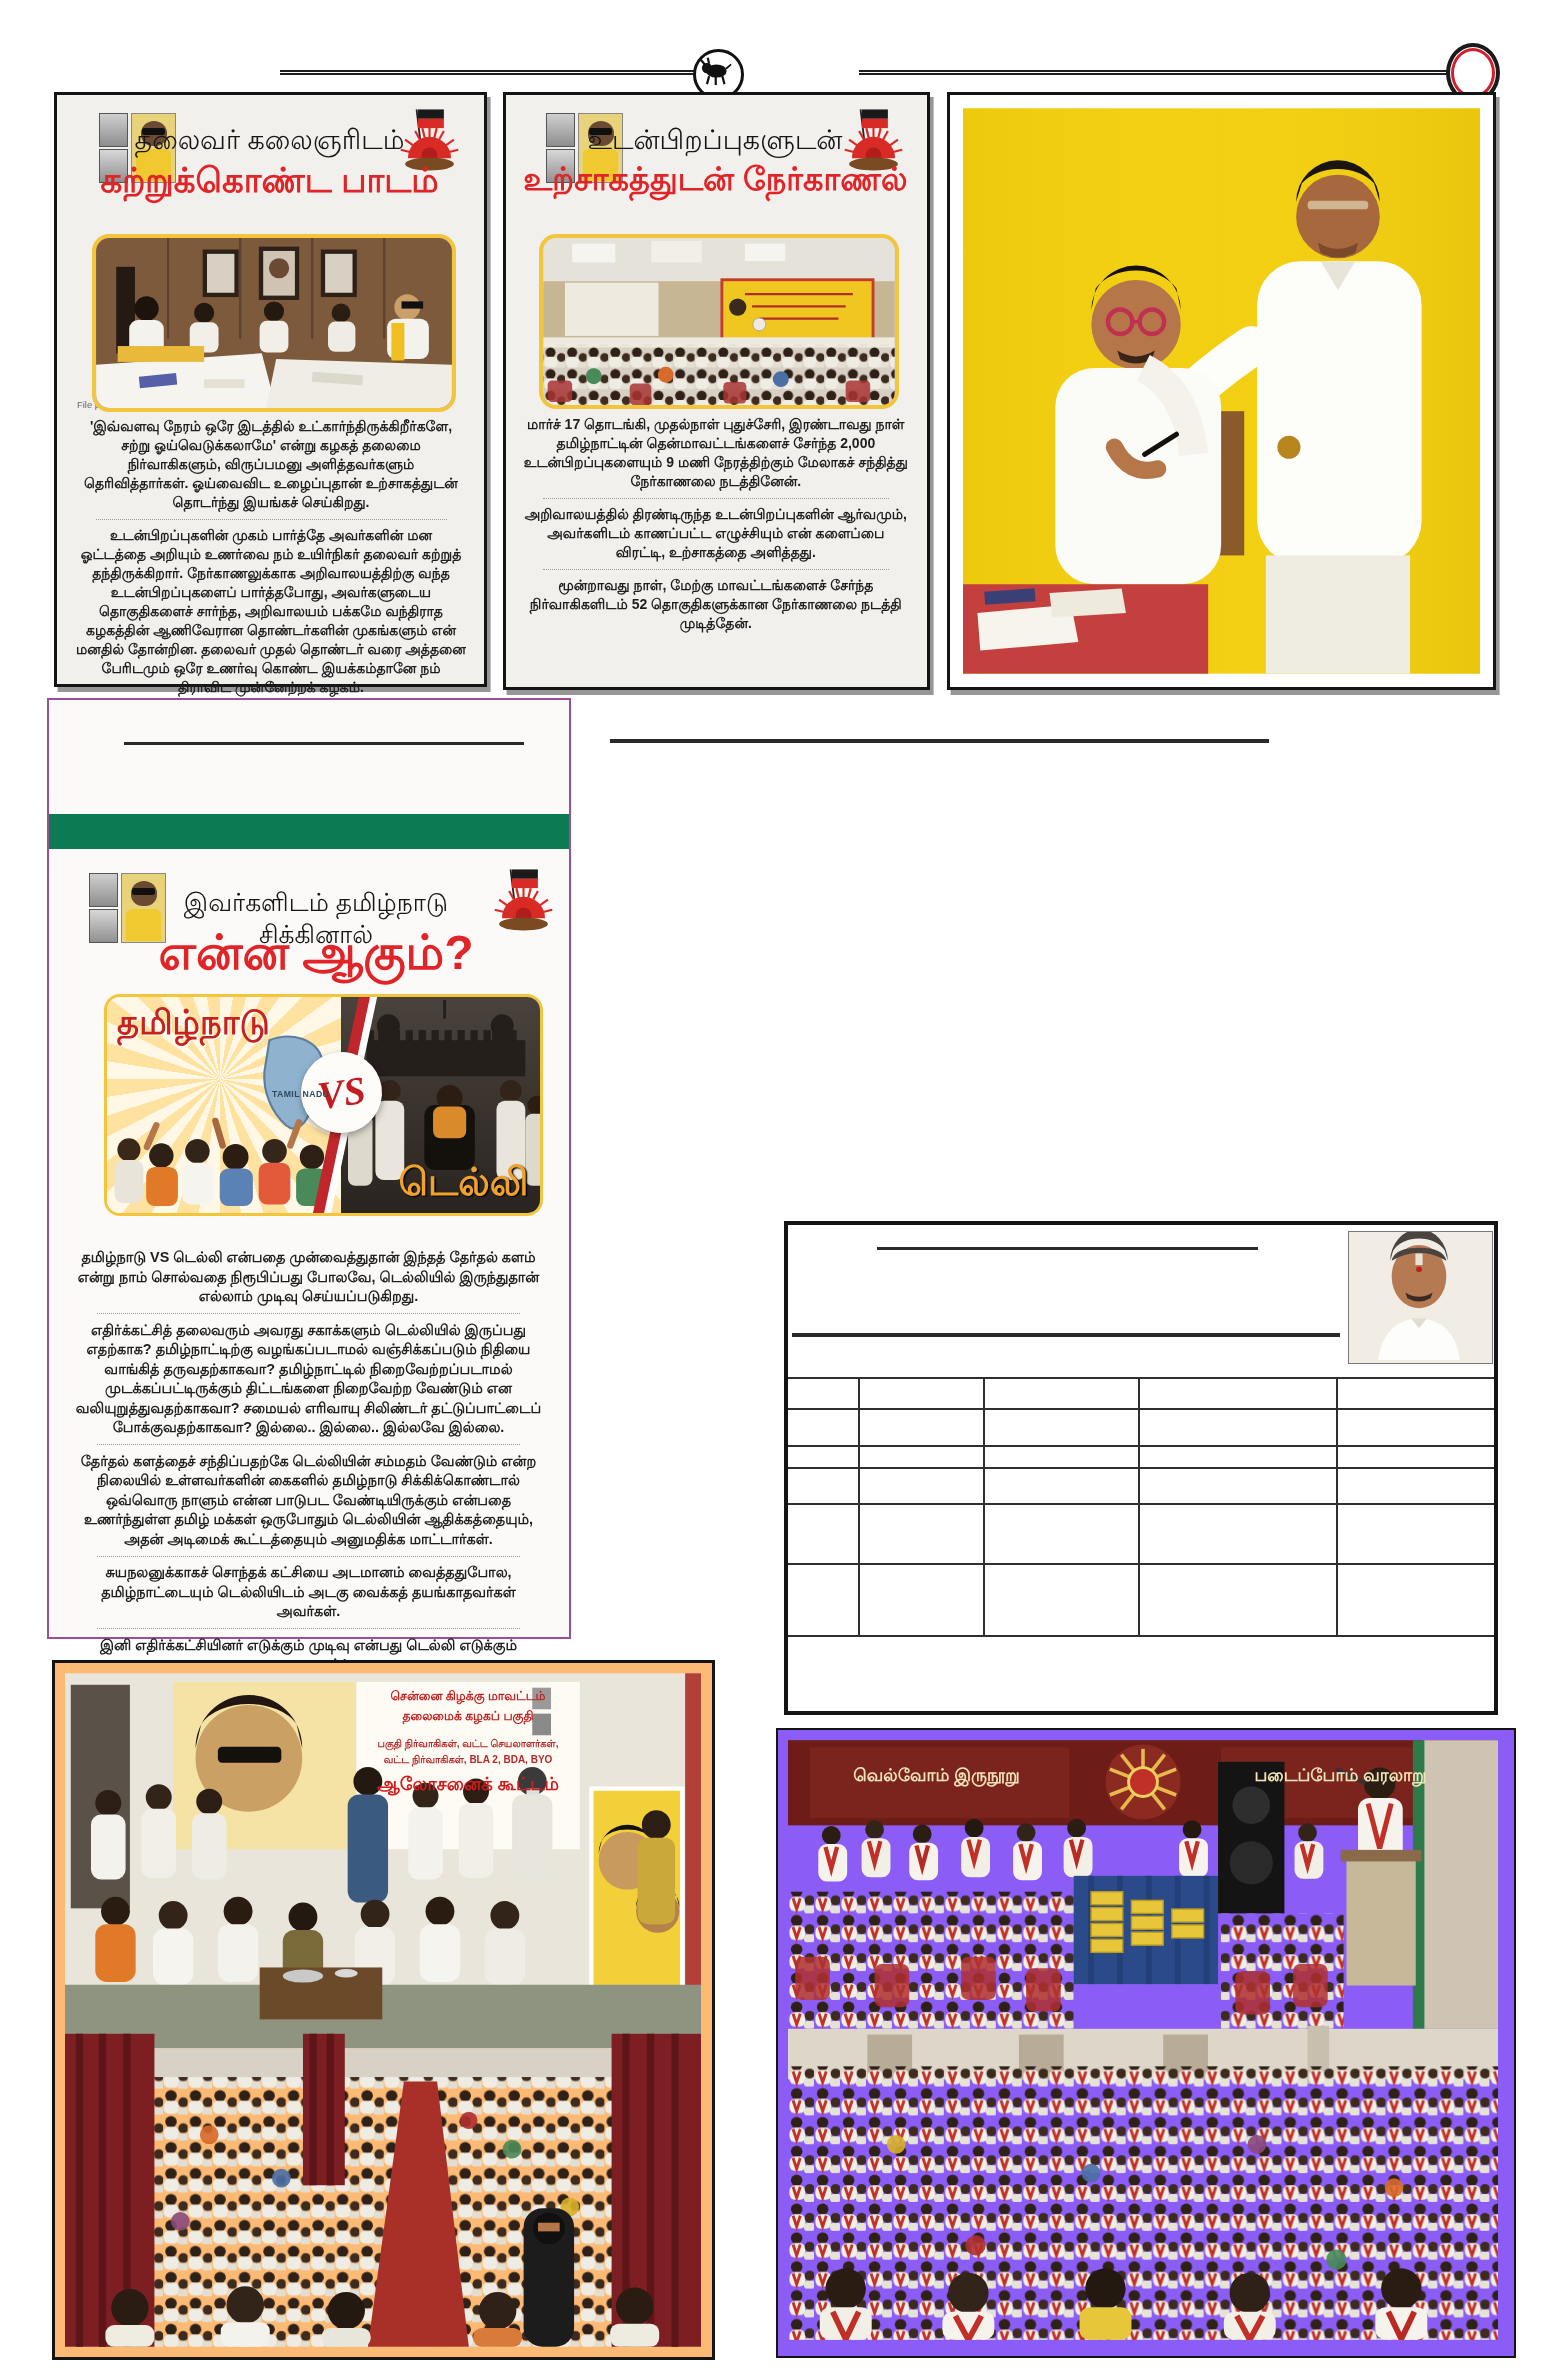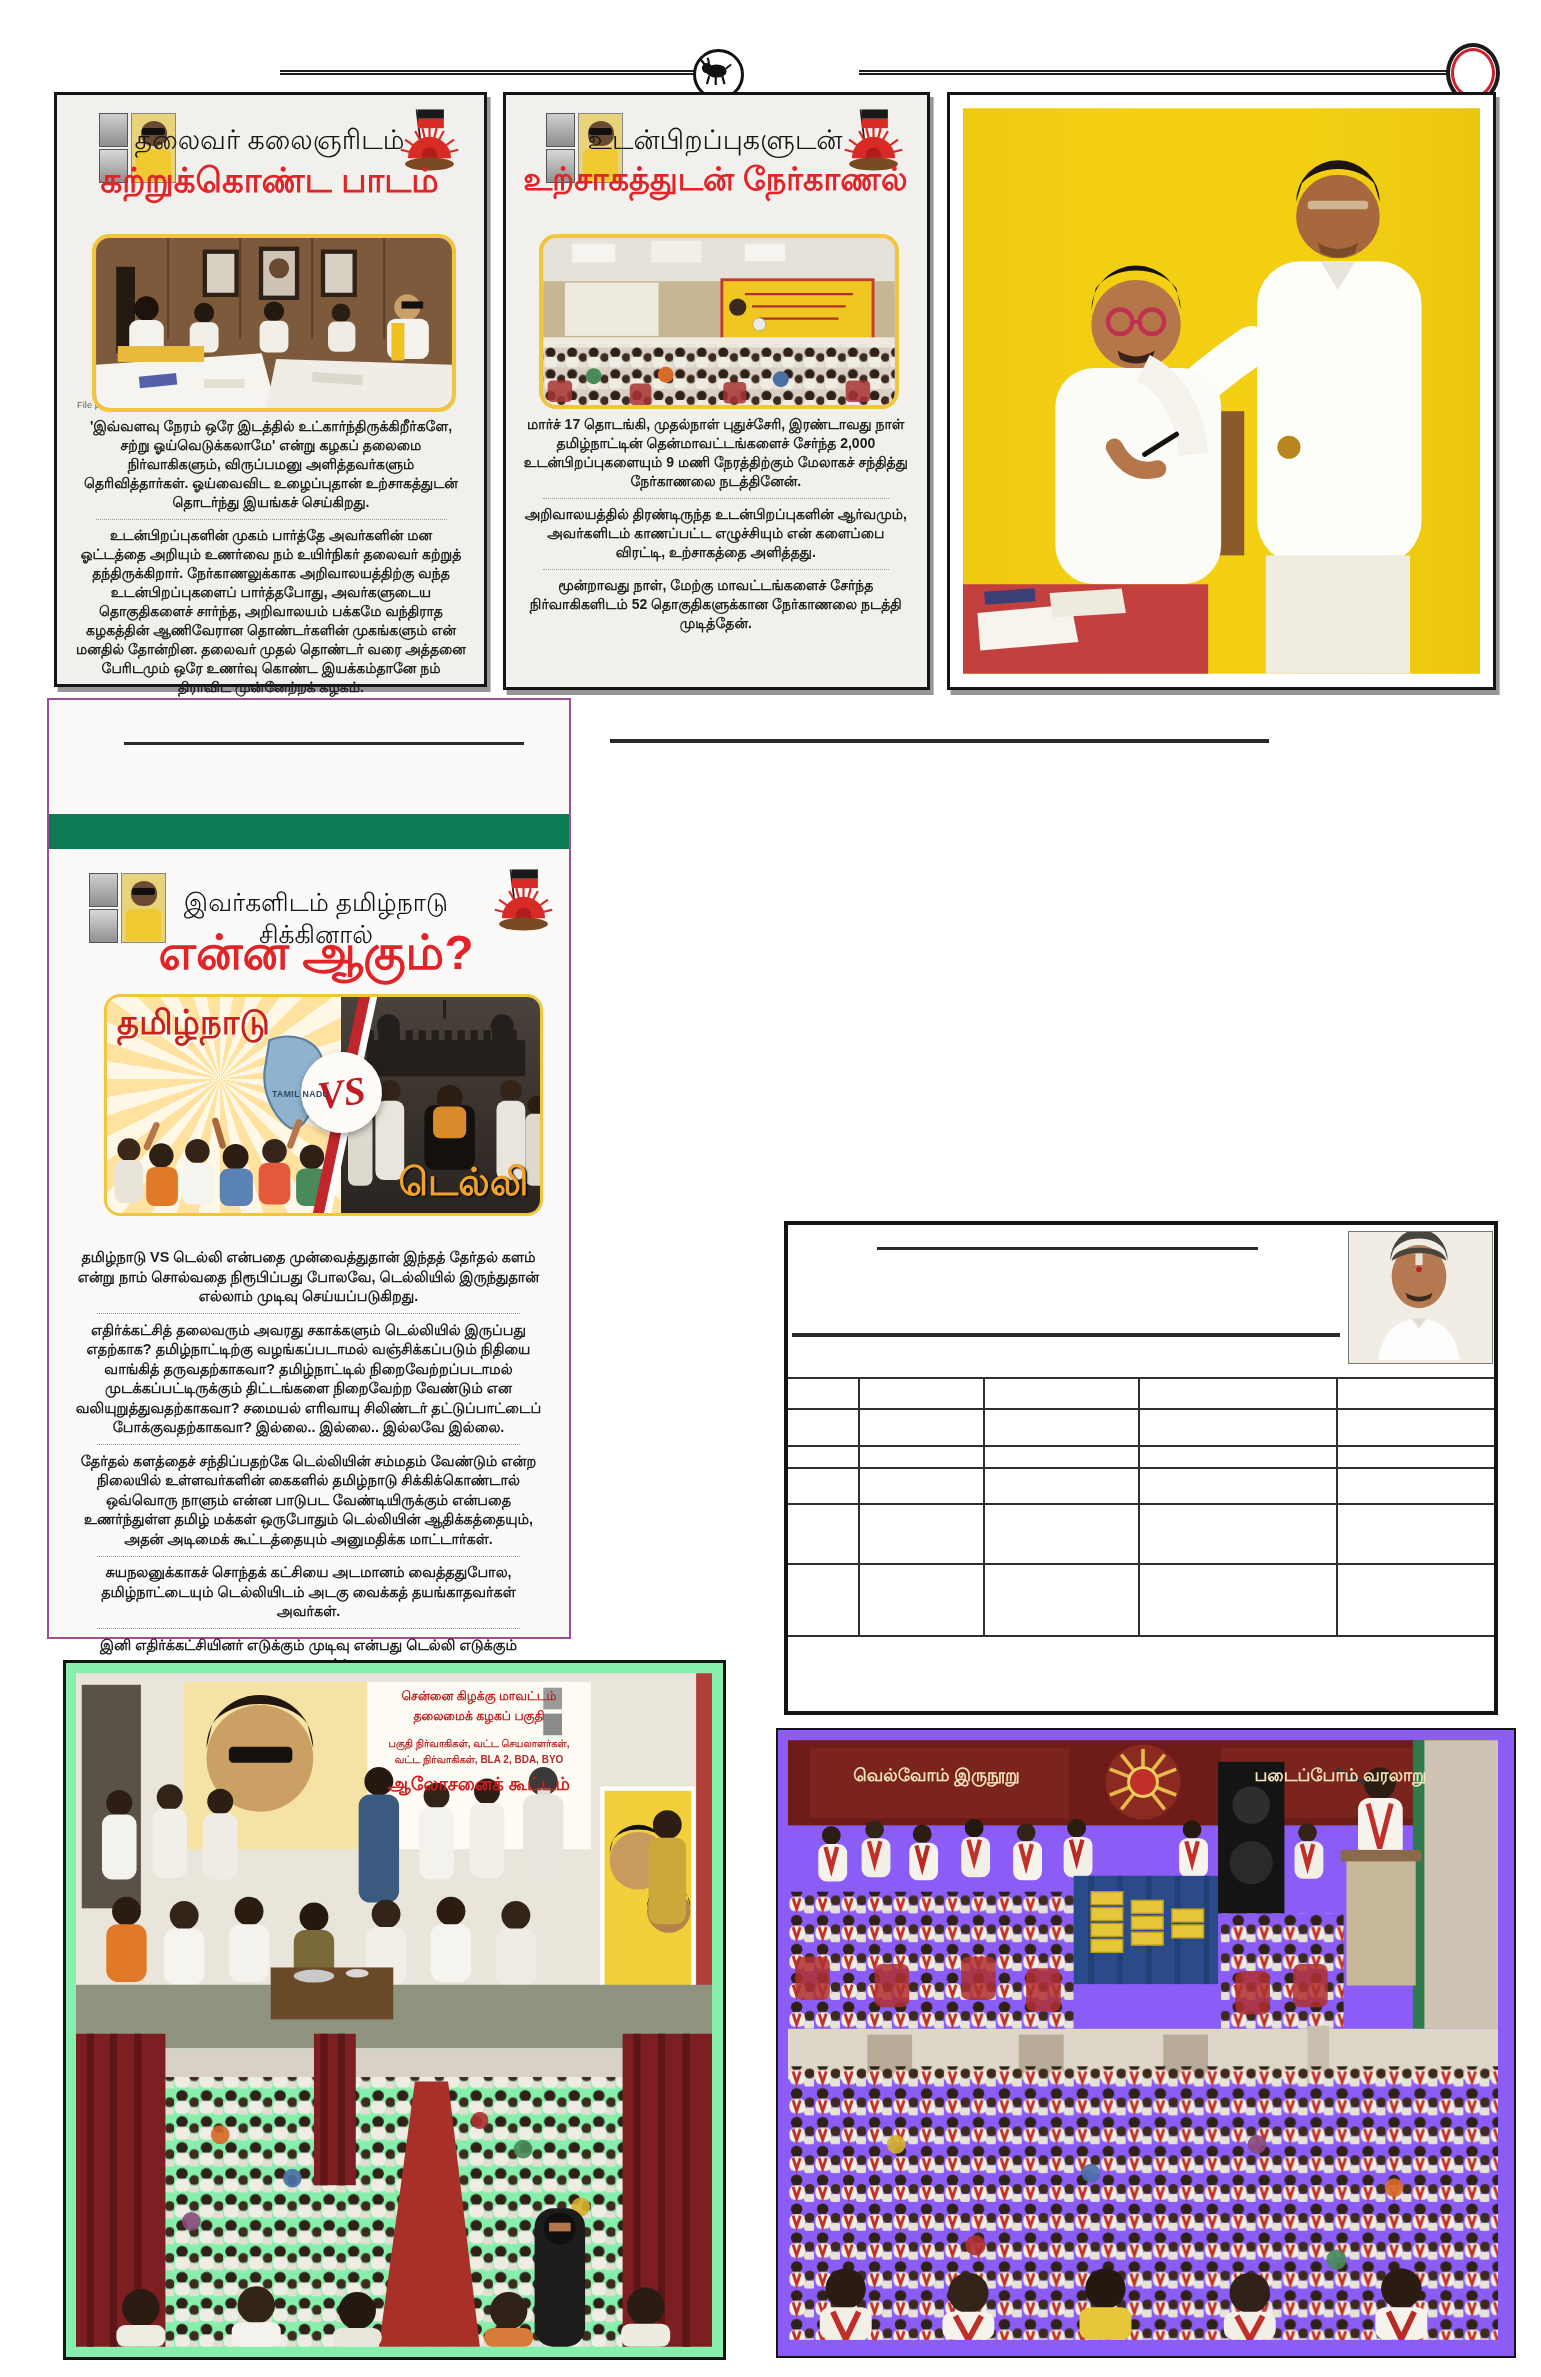--- a/index.html
+++ b/index.html
@@ -117,21 +117,21 @@
         <polygon points="0,176 230,160 250,236 0,236" fill="#f6f4ee"></polygon>
         <polygon points="250,168 494,176 494,236 236,236" fill="#efede6"></polygon>
         <rect x="30" y="150" width="120" height="22" fill="#e9b93a"></rect>
         <rect x="60" y="190" width="52" height="16" fill="#5560a8" transform="rotate(-6 86 198)"></rect>
         <rect x="300" y="188" width="70" height="14" fill="#dcd8cc" transform="rotate(4 335 195)"></rect>
         <rect x="150" y="196" width="56" height="12" fill="#e4e0d2"></rect>
       </svg>
     </div>
 
     <div class="abs" style="left:19px;top:322px;width:390px;">
-      <div class="para">'இவ்வளவு நேரம் ஒரே இடத்தில் உட்கார்ந்திருக்கிறீர்களே, சற்று ஓய்வெடுக்கலாமே' என்று கழகப் தலைமை நிர்வாகிகளும், விருப்பமனு அளித்தவர்களும் தெரிவித்தார்கள். ஓய்வைவிட உழைப்புதான் உற்சாகத்துடன் தொடர்ந்து இயங்கச் செய்கிறது.</div>
+      <div class="para">'இவ்வளவு நேரம் ஒரே இடத்தில் உட்கார்ந்திருக்கிறீர்களே, சற்று ஓய்வெடுக்கலாமே' என்று கழகத் தலைமை நிர்வாகிகளும், விருப்பமனு அளித்தவர்களும் தெரிவித்தார்கள். ஓய்வைவிட உழைப்புதான் உற்சாகத்துடன் தொடர்ந்து இயங்கச் செய்கிறது.</div>
       <div class="dotsep"></div>
       <div class="para">உடன்பிறப்புகளின் முகம் பார்த்தே அவர்களின் மன ஓட்டத்தை அறியும் உணர்வை நம் உயிர்நிகர் தலைவர் கற்றுத் தந்திருக்கிறார். நேர்காணலுக்காக அறிவாலயத்திற்கு வந்த உடன்பிறப்புகளைப் பார்த்தபோது, அவர்களுடைய தொகுதிகளைச் சார்ந்த, அறிவாலயம் பக்கமே வந்திராத கழகத்தின் ஆணிவேரான தொண்டர்களின் முகங்களும் என் மனதில் தோன்றின. தலைவர் முதல் தொண்டர் வரை அத்தனை பேரிடமும் ஒரே உணர்வு கொண்ட இயக்கம்தானே நம் திராவிட முன்னேற்றக் கழகம்.</div>
     </div>
   </div>
 
   <div class="card" style="left:503px;top:92px;width:421px;height:592px;">
     <div class="abs" style="left:40px;top:18px;width:76px;height:69px;">
       <div class="abs" style="left:0;top:0;width:27.4px;height:32px;background:linear-gradient(#cfcfcf,#8e8e8e);border:0.7px solid #555;"></div>
       <div class="abs" style="left:0;top:36px;width:27.4px;height:32px;background:linear-gradient(#d8d8d8,#909090);border:0.7px solid #555;"></div>
       <div class="abs" style="left:32px;top:0;width:43px;height:68px;background:#e8d37a;border:0.7px solid #888;">
@@ -405,21 +405,21 @@
 
     <div class="gridline" style="left:0;top:152px;width:706px;height:2.2px;"></div>
     <div class="gridline" style="left:0;top:183px;width:706px;height:2.2px;"></div>
     <div class="gridline" style="left:0;top:220px;width:706px;height:2.2px;"></div>
     <div class="gridline" style="left:0;top:242px;width:706px;height:2.2px;"></div>
     <div class="gridline" style="left:0;top:278px;width:706px;height:2.2px;"></div>
     <div class="gridline" style="left:0;top:338px;width:706px;height:2.2px;"></div>
     <div class="gridline" style="left:0;top:410px;width:706px;height:2.2px;"></div>
   </div>
 
-  <div class="abs" style="left:63px;top:1660px;width:657px;height:694px;border:3.6px solid #141414;background:#86efac;">
+  <div class="abs" style="left:52px;top:1660px;width:657px;height:694px;border:3.6px solid #141414;background:#fdba74;">
     <div class="abs" style="left:10px;top:10px;width:636px;height:674px;overflow:hidden;">
       <svg width="636" height="674" viewBox="0 0 882 934">
         <defs>
           <pattern id="crowdL" width="34" height="36" patternUnits="userSpaceOnUse">
             <circle cx="11" cy="10" r="8" fill="#2f2118"></circle>
             <rect x="1" y="17" width="21" height="18" rx="7" fill="#efece4"></rect>
             <circle cx="28" cy="19" r="7" fill="#3c2b1e"></circle>
             <rect x="20" y="26" width="15" height="12" rx="6" fill="#e2ded2"></rect>
           </pattern>
         </defs>

